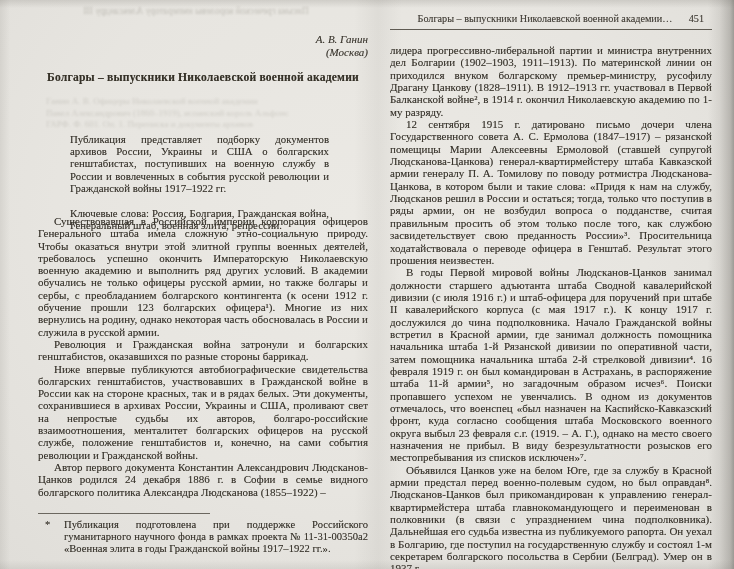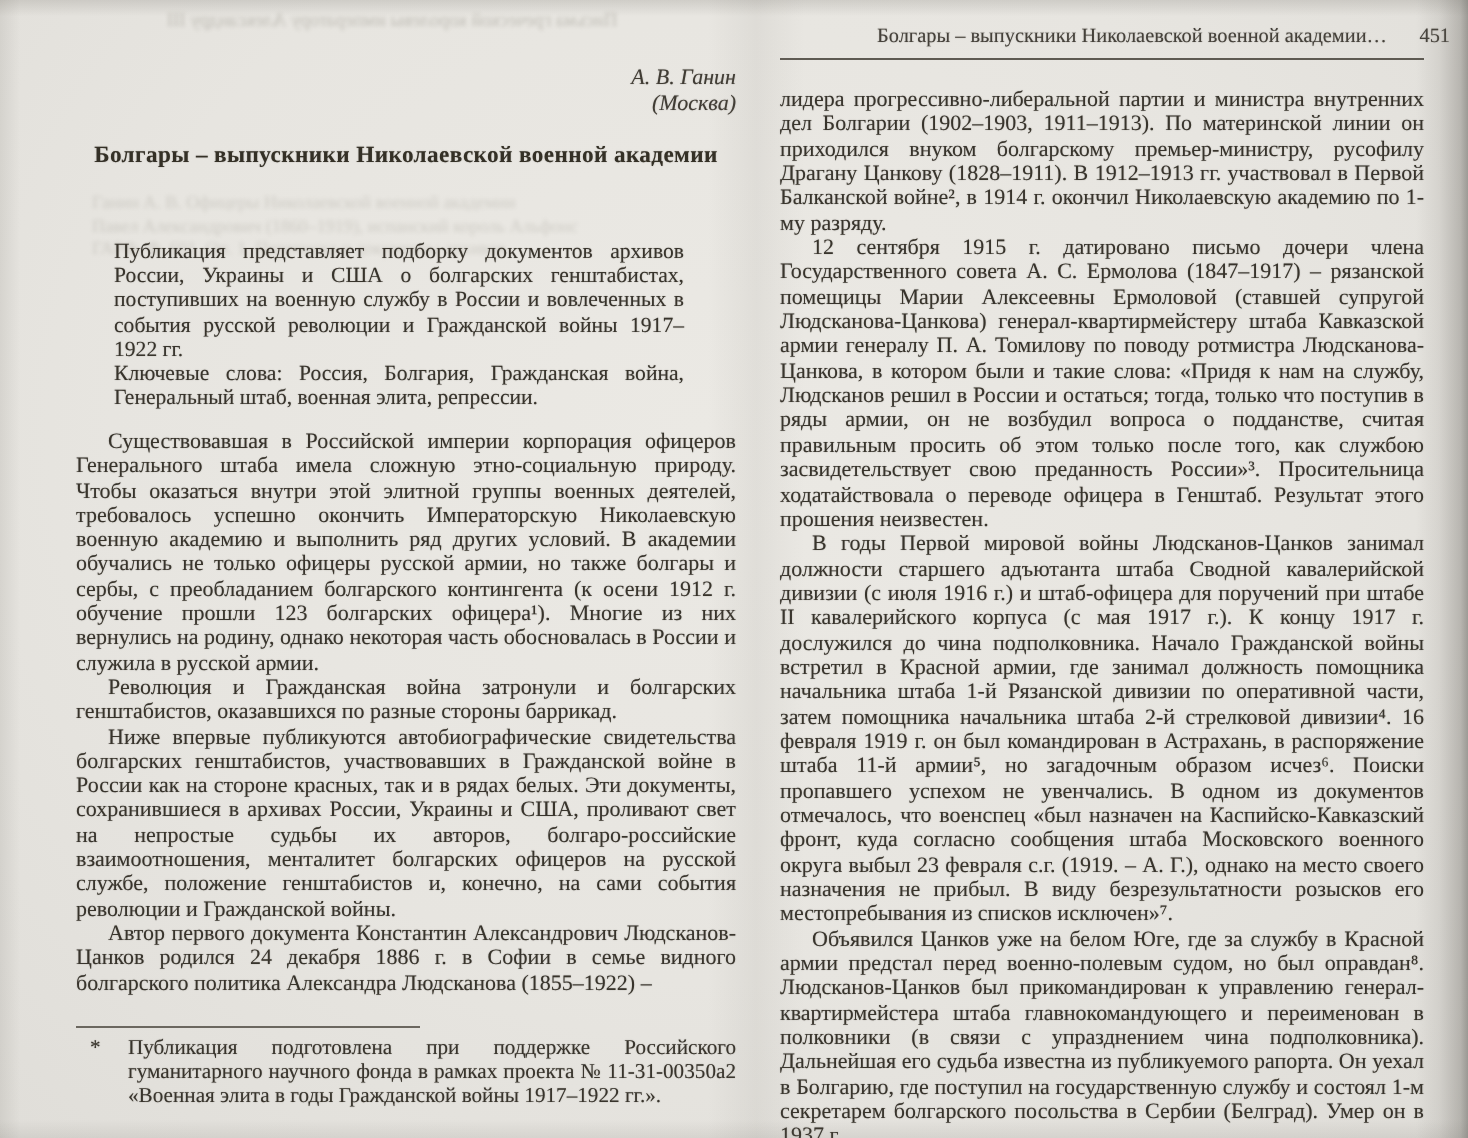--- a/index.html
+++ b/index.html
@@ -37,41 +37,41 @@
   .article-title{
     position:absolute;top:71px;left:38px;width:330px;margin:0;
     text-align:center;font-weight:bold;font-size:11.6px;line-height:14.5px;
     color:#343026;letter-spacing:.2px;
   }
   .article-title span{display:block;}
   .abstract{
     position:absolute;top:120px;left:57px;width:285px;
     font-size:10.8px;line-height:12.2px;text-align:justify;
   }
-  .abstract p{margin:0;text-indent:0;}
+  .abstract p{margin:13px;text-indent:0;}
   .keywords{}
   .pl-body{
     position:absolute;top:215px;left:38px;width:330px;
     font-size:11px;line-height:12.3px;text-align:justify;
   }
   .pl-body p{margin:0;text-indent:16px;}
   .footnote-rule{
     position:absolute;top:513px;left:38px;width:172px;height:0;
     border-top:1px solid #6b675f;
   }
   .footnote{
     position:absolute;top:519px;left:38px;width:330px;
     font-size:10.6px;line-height:11.9px;text-align:justify;
     padding-left:26px;
   }
   .fn-marker{position:absolute;left:7px;top:0;}
 
   
   .running-header{
-    position:absolute;top:13px;left:28px;width:322px;
+    position:absolute;top:13px;left:7px;width:322px;
     font-size:10.2px;line-height:12px;color:#45413a;text-align:center;
   }
   .running-header .page-number{position:absolute;right:2px;top:0;}
   .header-rule{
     position:absolute;top:29px;left:13px;width:322px;height:0;
     border-top:1px solid #5e5a52;
   }
   .pr-body{
     position:absolute;top:44px;left:13px;width:322px;
     font-size:11px;line-height:12.35px;text-align:justify;

